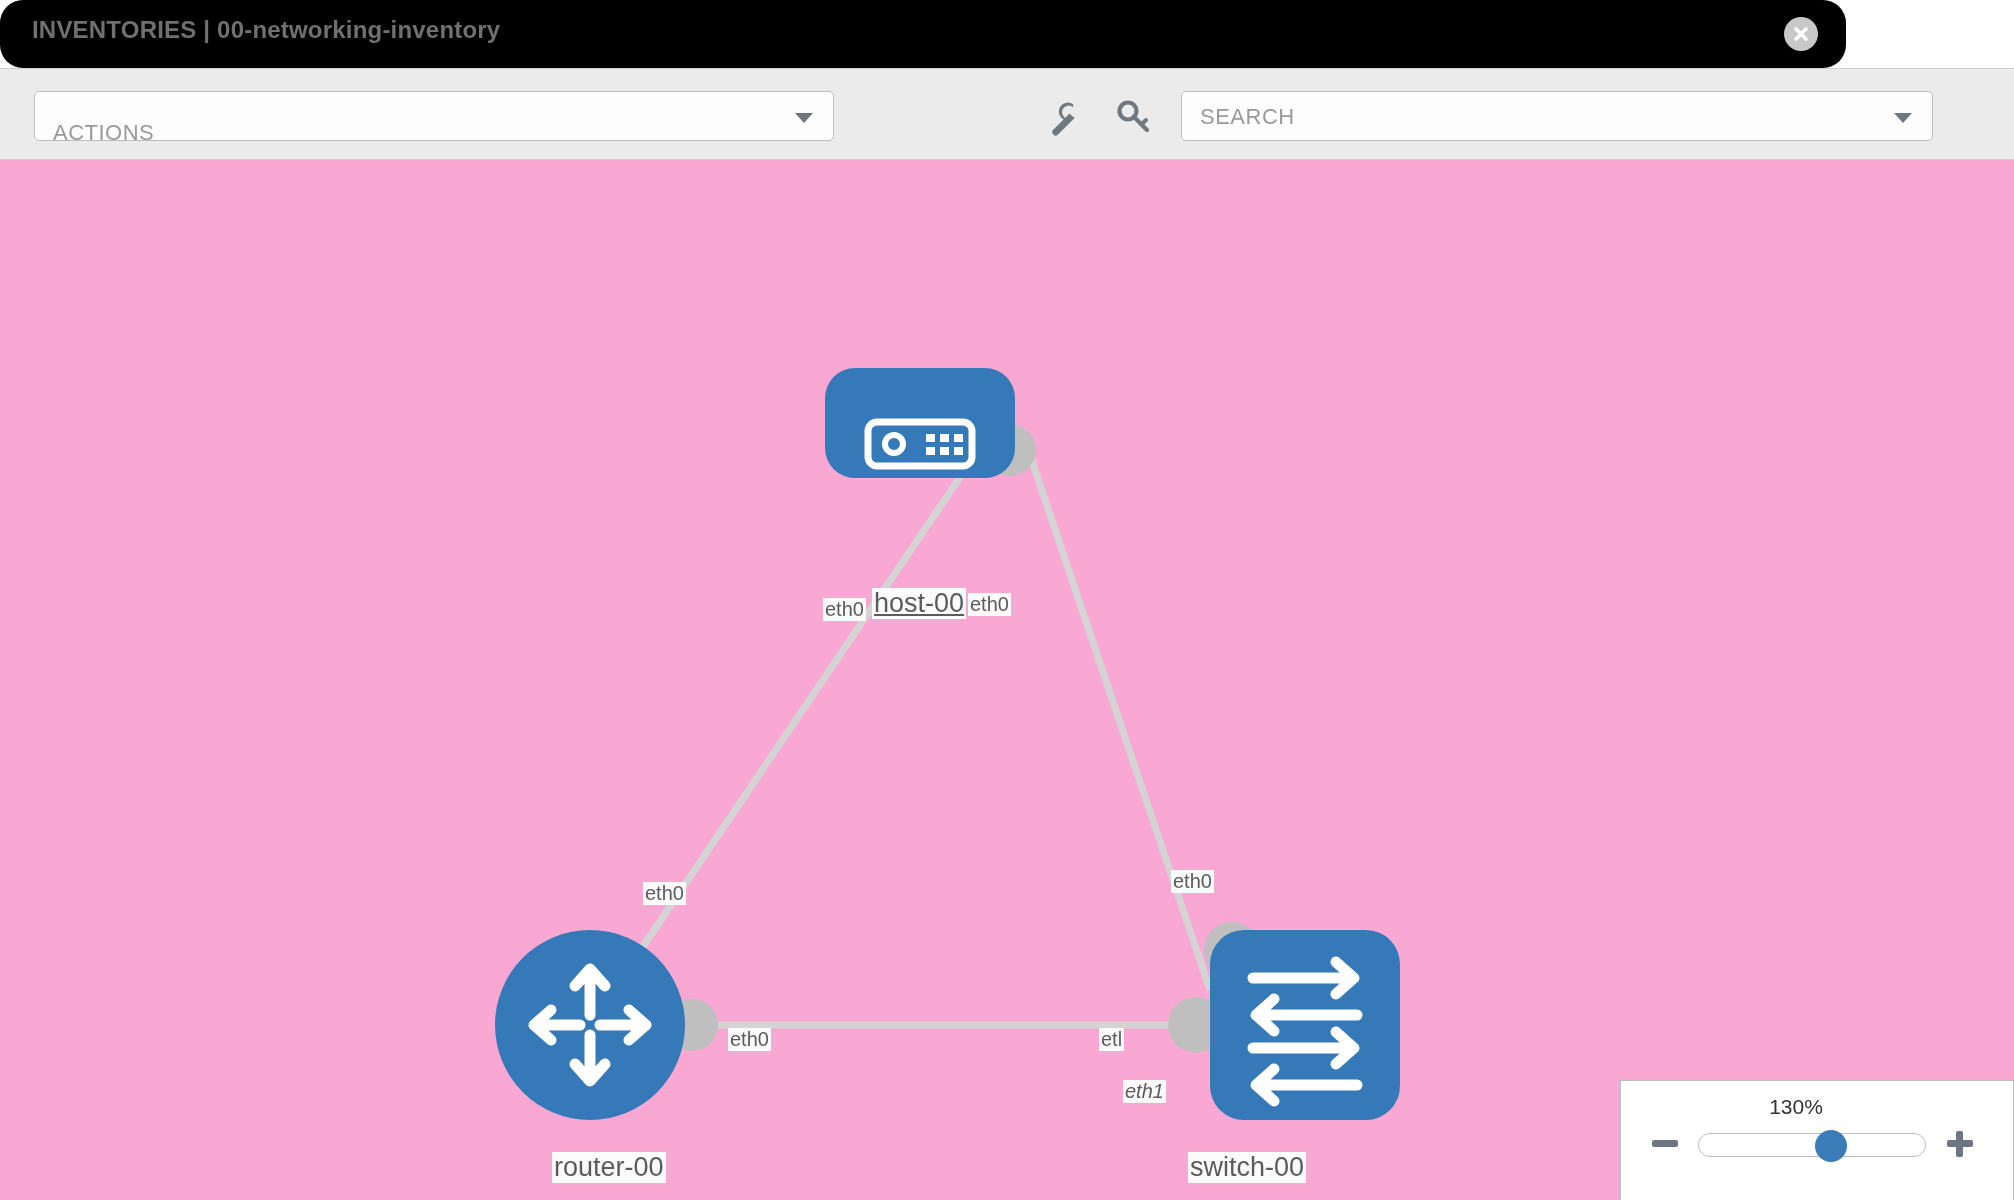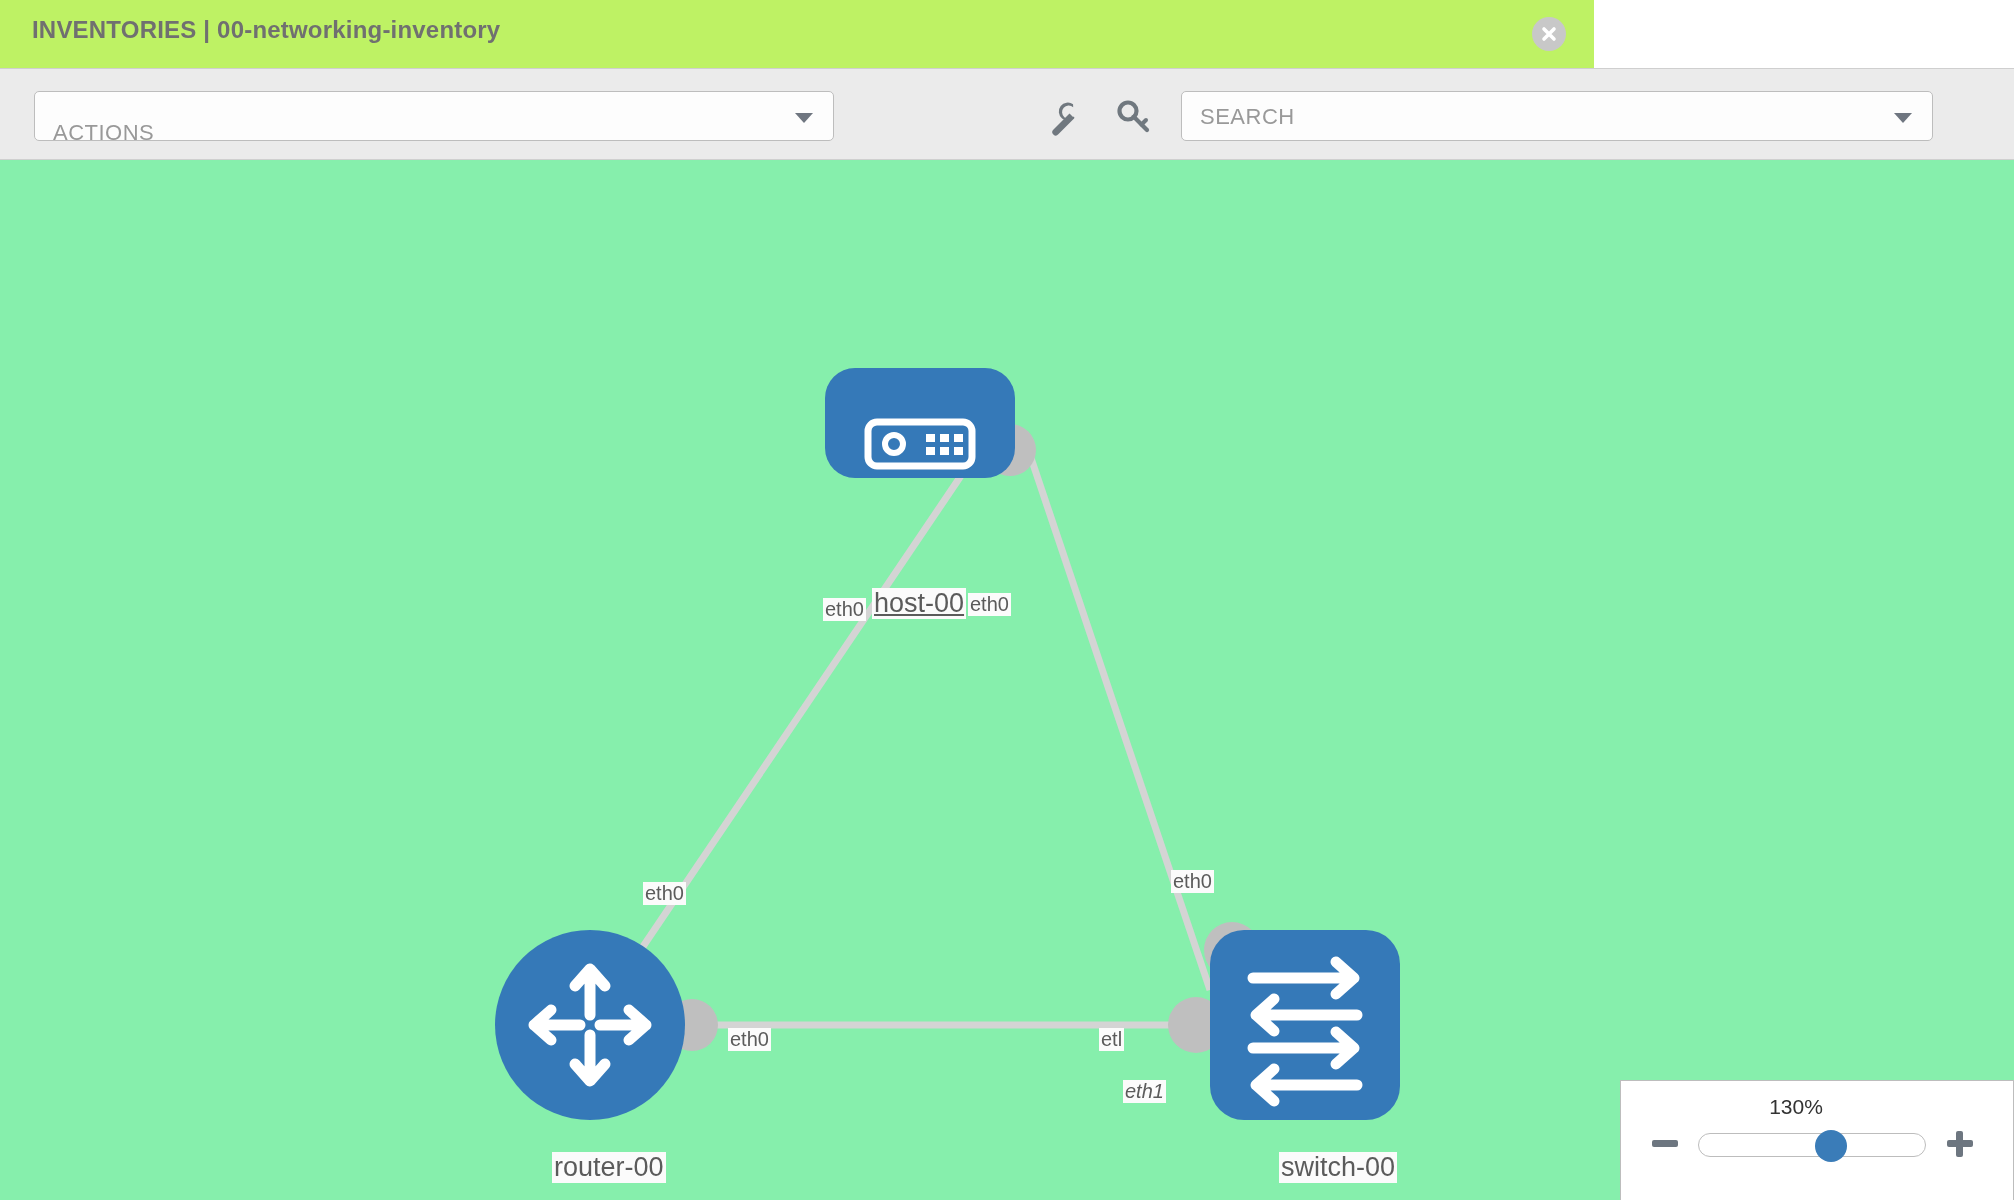--- a/index.html
+++ b/index.html
@@ -6,22 +6,23 @@
   html, body {
     width: 2014px; height: 1200px;
     font-family: "Liberation Sans", sans-serif;
     background: #ffffff;
     overflow: hidden;
   }
   #app { position: relative; width: 2014px; height: 1200px; }
 
   
   .header {
-    position: absolute; left: 0; top: 0; width: 1594px; height: 68px;
-    background: #bef264;
+    position: absolute; left: 0; top: 0; width: 1846px; height: 68px;
+    background: #000000;
+    border-radius: 23px;
   }
   .header-title {
     position: absolute; left: 32px; top: 16px;
     font-size: 24px; font-weight: bold; color: #707070;
     letter-spacing: 0.2px; white-space: nowrap;
   }
   .close-btn {
     position: absolute; right: 28px; top: 17px;
     width: 34px; height: 34px; border-radius: 50%;
     background: #c8c8c8; cursor: pointer;
@@ -67,21 +68,21 @@
   }
   .search-box .ph {
     position: absolute; left: 18px; top: 12px;
     font-size: 22px; color: #999999; letter-spacing: 0.5px;
   }
 
   
   .canvas {
     position: absolute; left: 0; top: 160px;
     width: 2014px; height: 1040px;
-    background: #86efac;
+    background: #f9a8d4;
     overflow: hidden;
   }
   .topology { position: absolute; left: 0; top: 0; width: 2014px; height: 1040px; }
 
   
   .node-label {
     position: absolute;
     font-size: 27px; color: #5b5b5b;
     background: #fbfbfb;
     white-space: nowrap;
@@ -221,21 +222,21 @@
     <div class="iface-label" style="left:823px;  top:438px;">eth0</div>
     <div class="iface-label" style="left:968px;  top:433px;">eth0</div>
     <div class="iface-label" style="left:643px;  top:722px;">eth0</div>
     <div class="iface-label" style="left:1171px; top:710px;">eth0</div>
     <div class="iface-label" style="left:728px;  top:868px;">eth0</div>
     <div class="iface-label" style="left:1099px; top:868px;">etl</div>
     <div class="iface-label" style="left:1123px; top:920px;font-style:italic;">eth1</div>
 
     <div class="node-label" style="left:872px;  top:428px;text-decoration:underline;">host-00</div>
     <div class="node-label" style="left:552px;  top:992px;">router-00</div>
-    <div class="node-label" style="left:1279px; top:992px;">switch-00</div>
+    <div class="node-label" style="left:1188px; top:992px;">switch-00</div>
   </div>
 
   <div class="zoom-panel">
     <div class="zoom-value">130%</div>
 
     <div class="zoom-minus">
       <svg width="34" height="34" viewBox="0 0 34 34">
         <rect x="4" y="13" width="26" height="7" rx="2" fill="#6d7680"></rect>
       </svg>
     </div>

